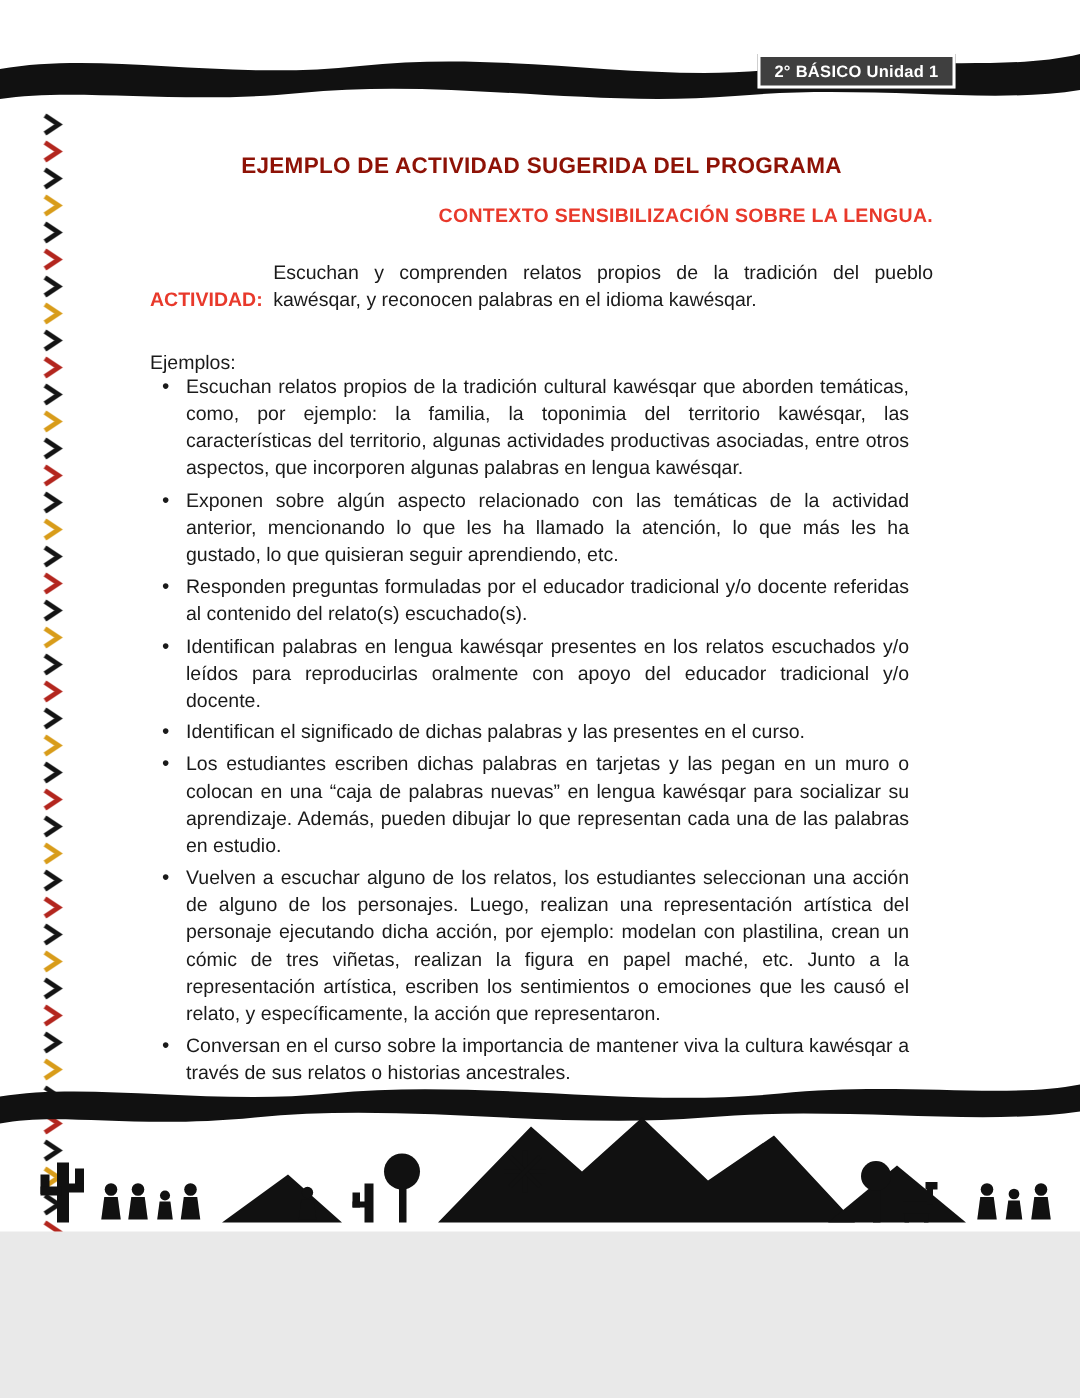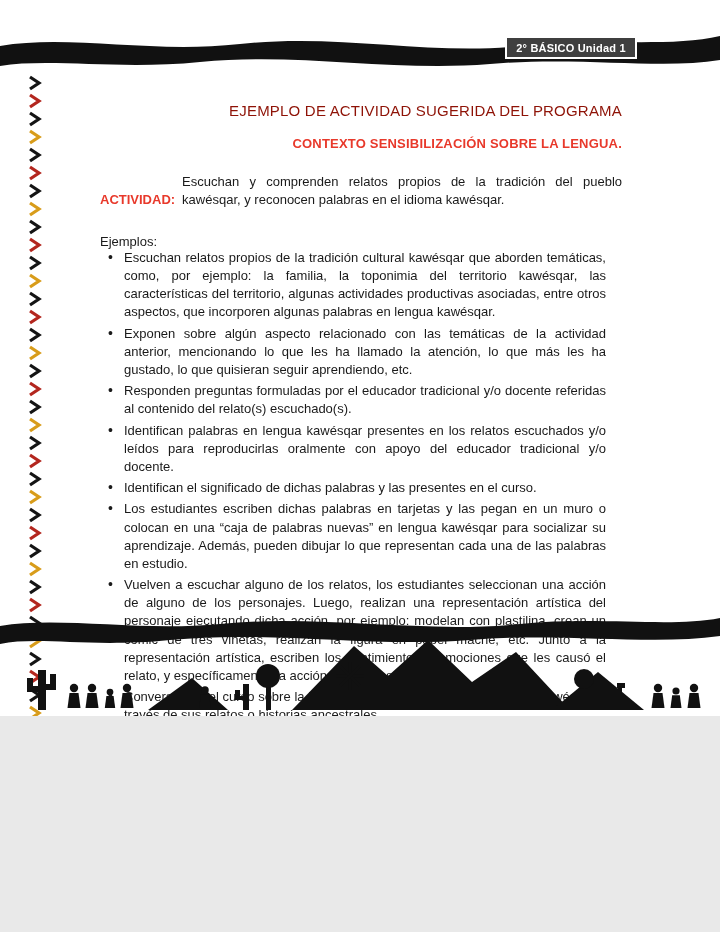--- a/index.html
+++ b/index.html
@@ -12,21 +12,21 @@
   }
   *{box-sizing:border-box;}
   html,body{margin:0;padding:0;}
   body{
     width:720px;height:932px;
     background:#e9e9e9;
     font-family:"Liberation Sans", sans-serif;
   }
   .page{
     position:relative;
-    width:720px;height:716px;
+    width:720px;height:821px;
     background:#ffffff;
     overflow:hidden;
   }
   .top-band{position:absolute;top:20px;left:0;}
   .badge{
     position:absolute;top:36px;left:505px;
     width:132px;height:23px;
     background:var(--badge-bg);
     border:2px solid #ffffff;
     color:#ffffff;
@@ -34,23 +34,23 @@
     display:flex;align-items:center;justify-content:center;
     letter-spacing:.2px;
   }
   .left-strip{position:absolute;left:27px;top:74px;}
   .content{
     position:absolute;left:100px;top:102px;width:522px;
     color:var(--text-color);
   }
   .title{
     margin:0 0 17px 0;
-    text-align:right;
+    text-align:center;
     color:var(--title-red);
-    font-size:15px;font-weight:normal;
+    font-size:15px;font-weight:bold;
     letter-spacing:.2px;
   }
   .eje-banner{
     background:var(--banner-bg);
     color:#ffffff;
     font-weight:bold;
     font-size:12.5px;
     line-height:1.55;
     padding:9px 12px;
     margin:0 0 28px 0;

